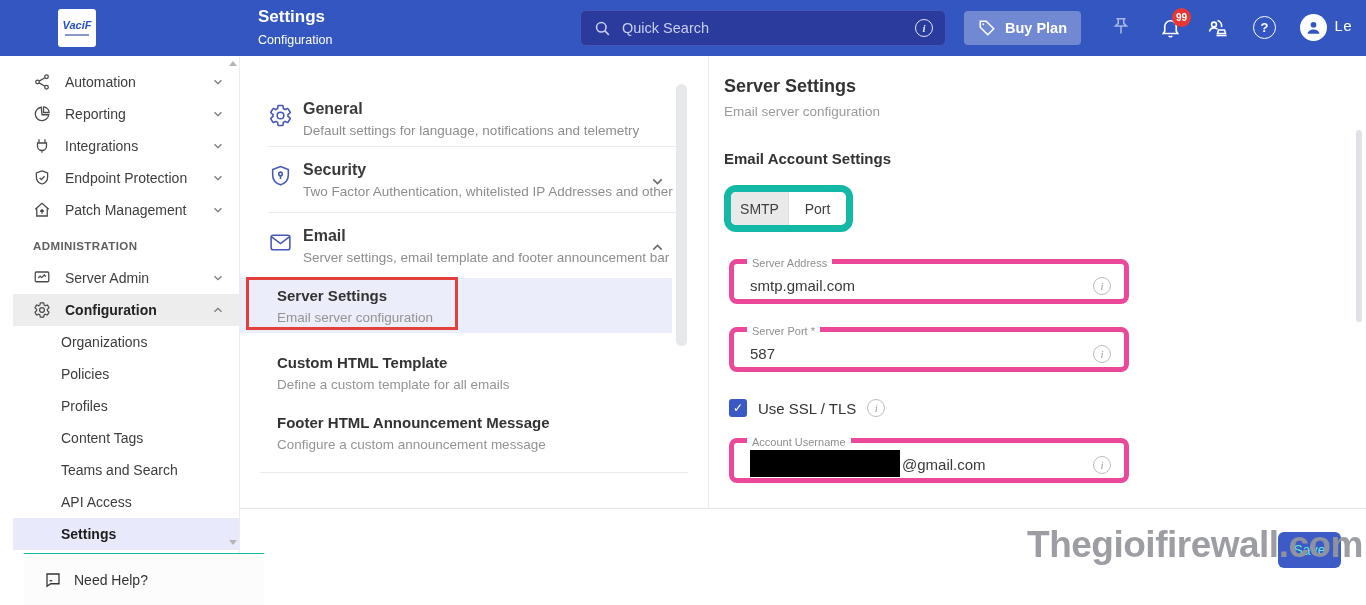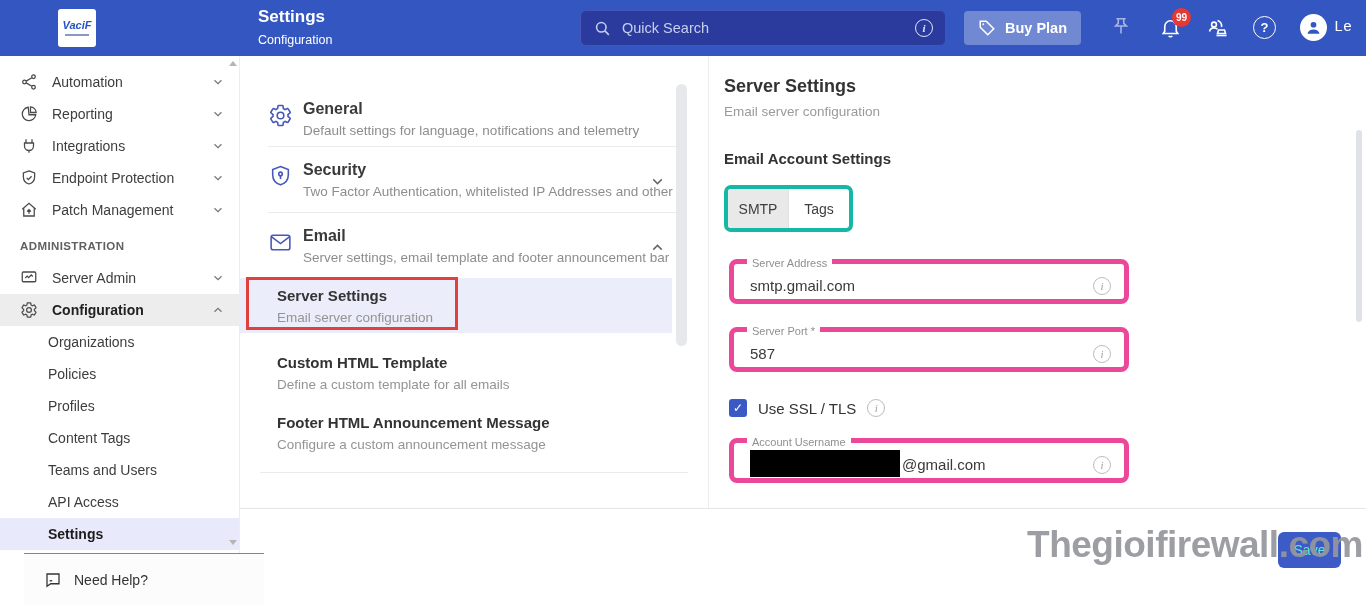--- a/index.html
+++ b/index.html
@@ -39,21 +39,21 @@
   .remote-btn { left:1205px; }
   .help-btn { left:1253px; }
   .help-btn .icon-circle { width:23px; height:23px; border:1.8px solid #fff; color:#fff; font-style:normal;
                            font-family:"Liberation Sans", sans-serif; font-weight:bold; font-size:13px; }
   .avatar { position:absolute; left:1300px; top:14px; width:27px; height:27px; background:#fff; border-radius:50%;
             display:flex; align-items:center; justify-content:center; cursor:pointer; border:none; }
   .user-label { position:absolute; left:1334px; top:19px; color:#fff; font-size:15px; cursor:pointer;font-family:Liberation Mono, monospace; }
 
   
   .sidebar { position:absolute; left:0; top:56px; width:240px; height:549px; background:#fff;
-             border-right:1px solid #ededed; z-index:5; }
+             border-right:1px solid #ededed; z-index:5;padding-left:13px; }
   .nav { padding-top:10px; }
   .nav-item { height:32px; display:flex; align-items:center; padding:0 14px 0 20px; gap:14px;
               font-size:14px; color:#3d3d3d; cursor:pointer; }
   .nav-item .ico { width:18px; height:18px; color:#4a4a4a; flex:none; }
   .nav-item .lbl { flex:1; white-space:nowrap; }
   .nav-item .chev { color:#757575; flex:none; }
   .nav-item.active-gray { background:#ededed; font-weight:bold; color:#222; }
   .section-label { height:32px; margin-top:4px; display:flex; align-items:center; padding-left:20px;
                    font-size:11.5px; font-weight:bold; color:#606060; letter-spacing:0.4px; }
   .sub-item { height:32px; display:flex; align-items:center; padding-left:48px; font-size:14px; color:#3d3d3d; cursor:pointer; }
@@ -90,21 +90,21 @@
   .mid-scrollbar { position:absolute; left:436px; top:28px; width:11px; height:262px; background:#e7e8ec;
                    border-radius:6px; cursor:pointer; }
 
   
   .rightp { position:absolute; left:708px; top:56px; width:658px; height:452px; background:#fff;
             border-left:1px solid #ececec; padding-left:15px; overflow:hidden; }
   .r-title { margin-top:20px; font-size:18px; font-weight:bold; color:#333; }
   .r-subtitle { margin-top:7px; font-size:13.5px; color:#9a9a9a; }
   .sec-title { margin-top:31px; font-size:15px; font-weight:bold; color:#333; }
   .sec-desc { margin-top:7px; font-size:13.5px; color:#4f4f4f; }
-  .tabs { margin-top:18px; width:129px; height:47px; border:4px solid #14b8a6; border-radius:7px;
+  .tabs { margin-top:18px; width:129px; height:47px; border:7px solid #14b8a6; border-radius:12px;
           display:flex; overflow:hidden; background:#fff; }
   .tab { flex:1; display:flex; align-items:center; justify-content:center; font-size:14px; color:#3e3e3e; cursor:pointer; }
   .tab.active { background:#e9e9e9; border-right:1px solid #e0e0e0; }
   .field { position:relative; width:400px; height:45px; border:5px solid #ec4899; border-radius:8px; margin-left:5px; background:#fff; }
   .f1 { margin-top:27px; }
   .f2 { margin-top:23px; }
   .f3 { margin-top:21px; }
   .field-label { position:absolute; top:-7px; left:13px; background:#fff; padding:0 5px; font-size:11px; color:#8f8f8f; }
   .field-value { padding:13px 40px 0 16px; font-size:15px; color:#3a3a3a; white-space:nowrap; }
   .field .icon-circle { position:absolute; right:13px; top:13px; border:1.2px solid #bdbdbd; color:#9d9d9d; }
@@ -283,21 +283,21 @@
       <div class="sub-item">
           <span>Policies</span>
         </div>
       <div class="sub-item">
           <span>Profiles</span>
         </div>
       <div class="sub-item">
           <span>Content Tags</span>
         </div>
       <div class="sub-item">
-          <span>Teams and Users</span>
+          <span>Teams and Search</span>
         </div>
       <div class="sub-item">
           <span>API Access</span>
         </div>
       <div class="sub-item active">
           <span>Settings</span>
         </div>
     </nav>
 
     <div class="sb-arrow up"></div>
@@ -378,21 +378,21 @@
   </section>
 
   <section class="rightp">
     <div class="r-title">Server Settings</div>
     <div class="r-subtitle">Email server configuration</div>
 
     <div class="sec-title">Email Account Settings</div>
 
     <div class="tabs">
       <div class="tab active">SMTP</div>
-      <div class="tab">Tags</div>
+      <div class="tab">Port</div>
     </div>
 
     <div class="field f1">
       <span class="field-label">Server Address</span>
       <div class="field-value">smtp.gmail.com</div>
       <span class="icon-circle">i</span>
     </div>
 
     <div class="field f2">
       <span class="field-label">Server Port *</span>

